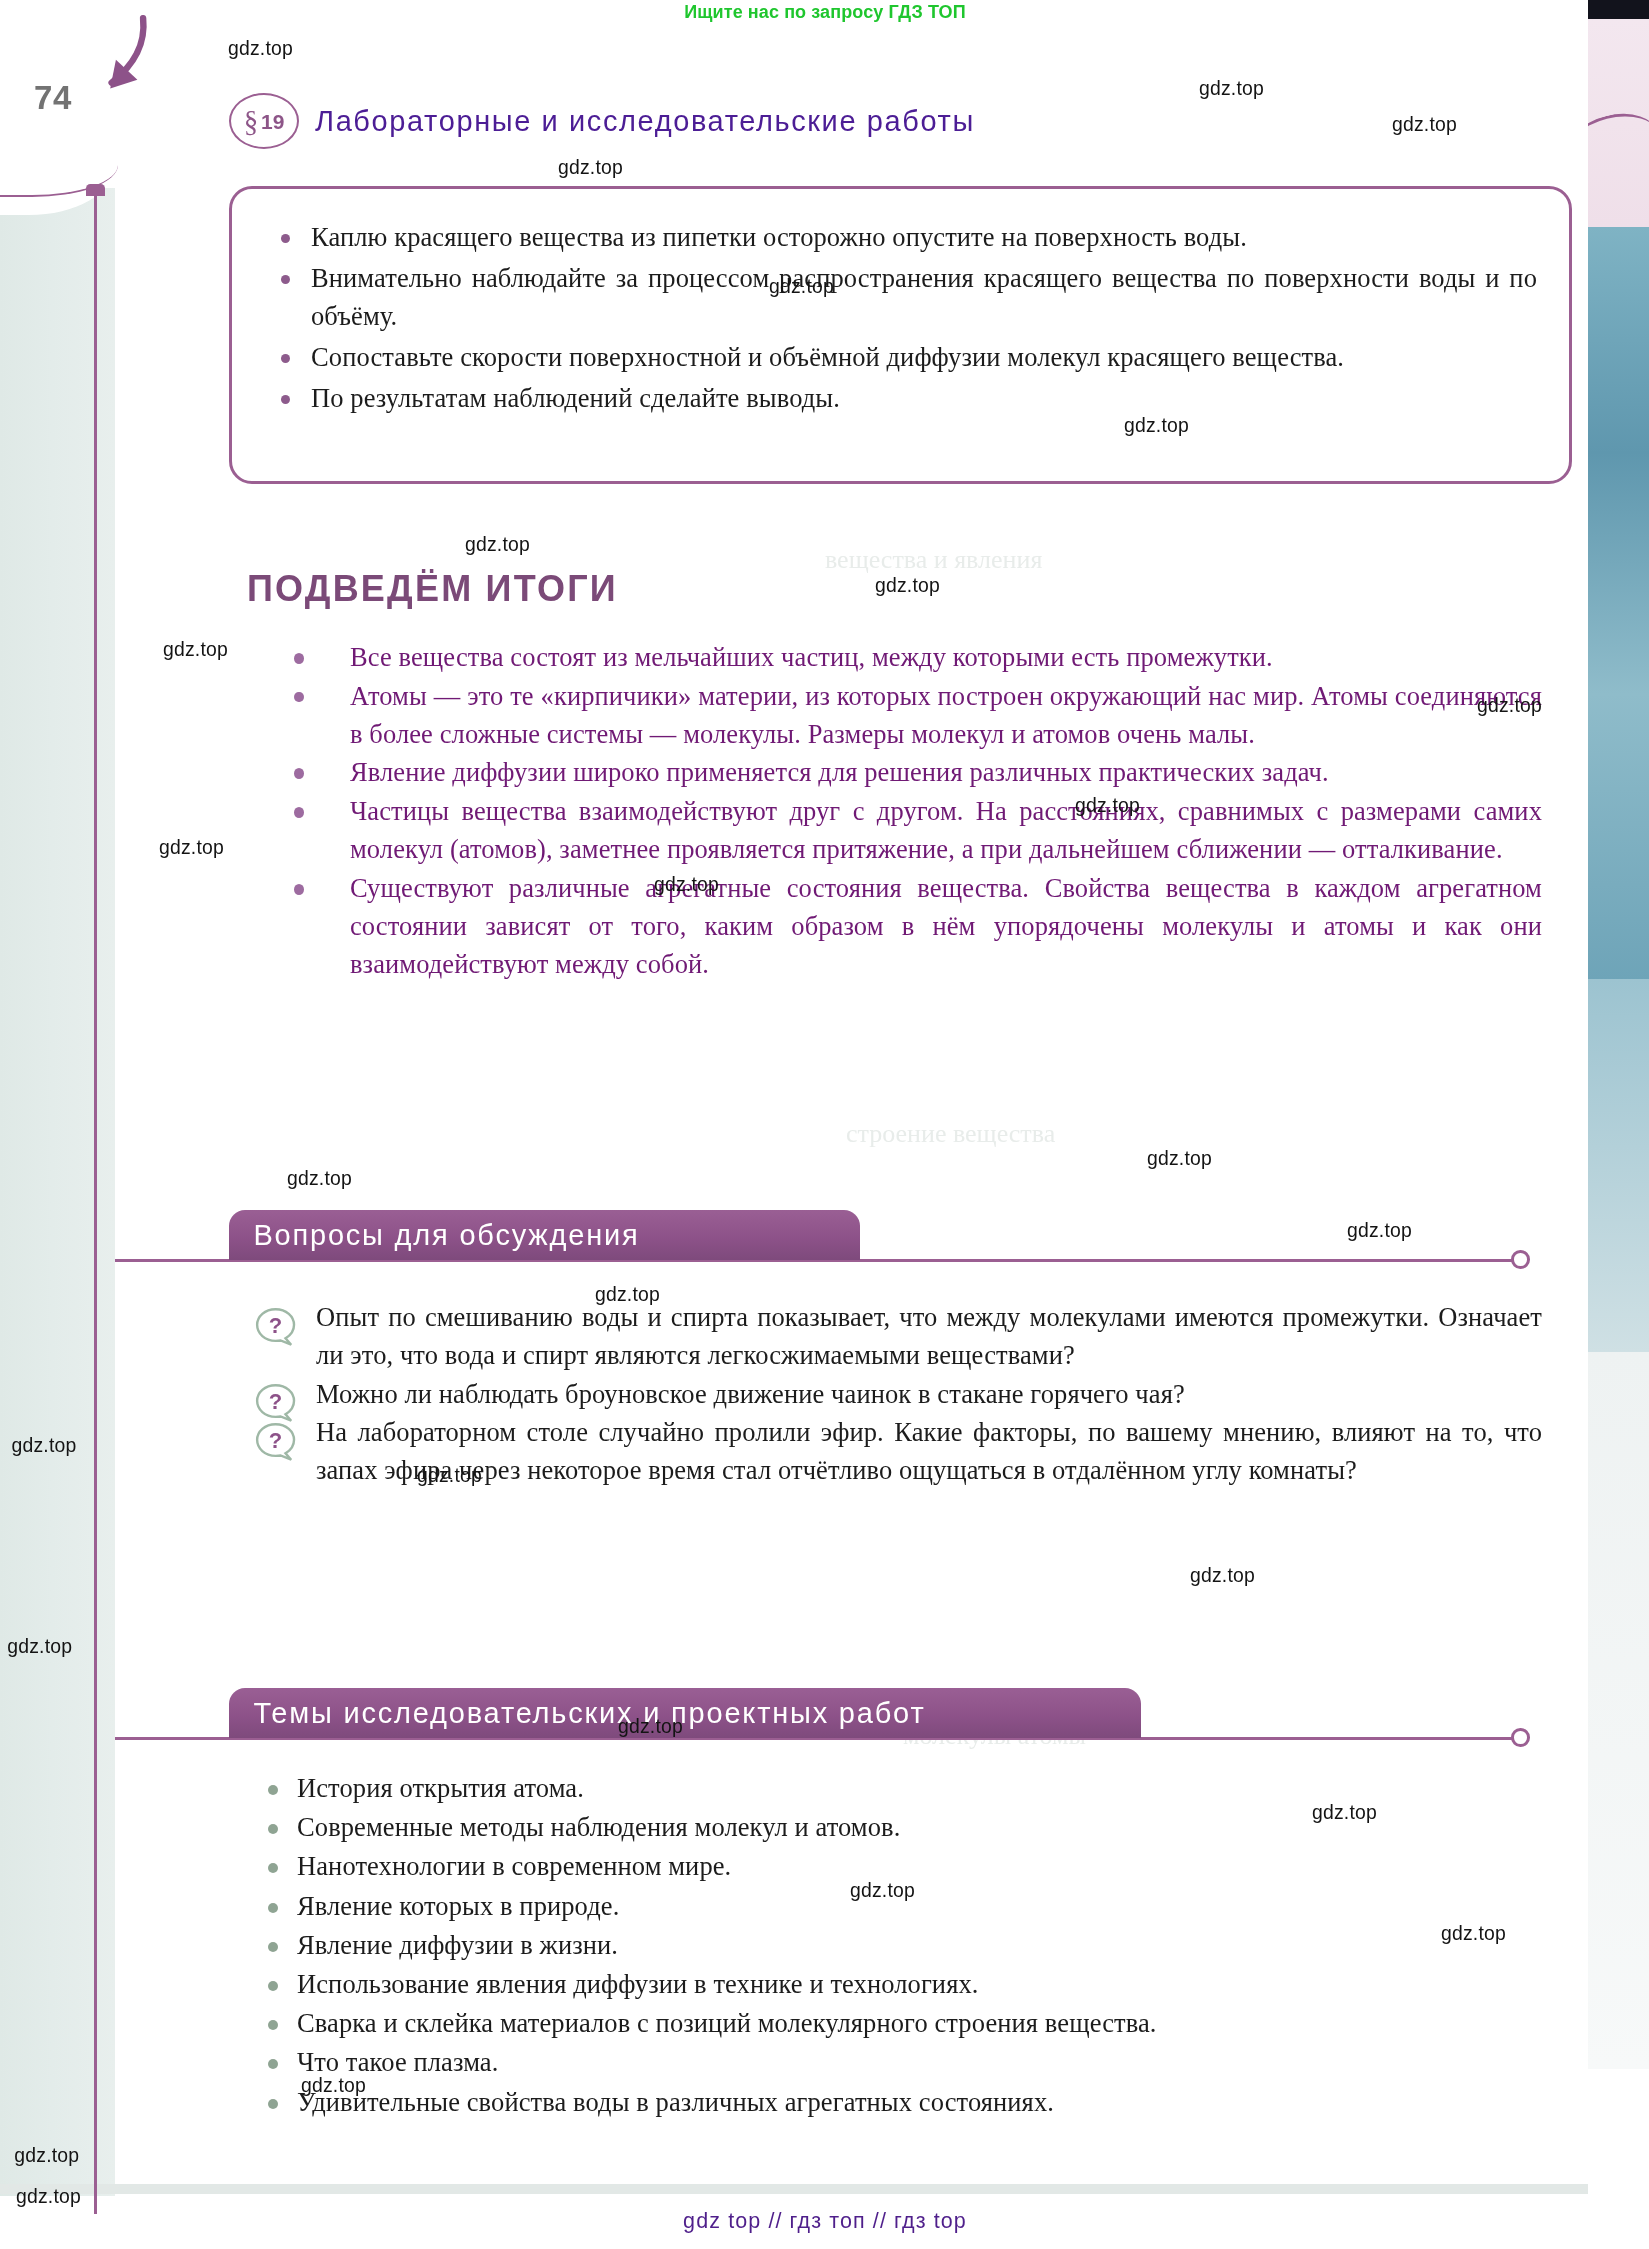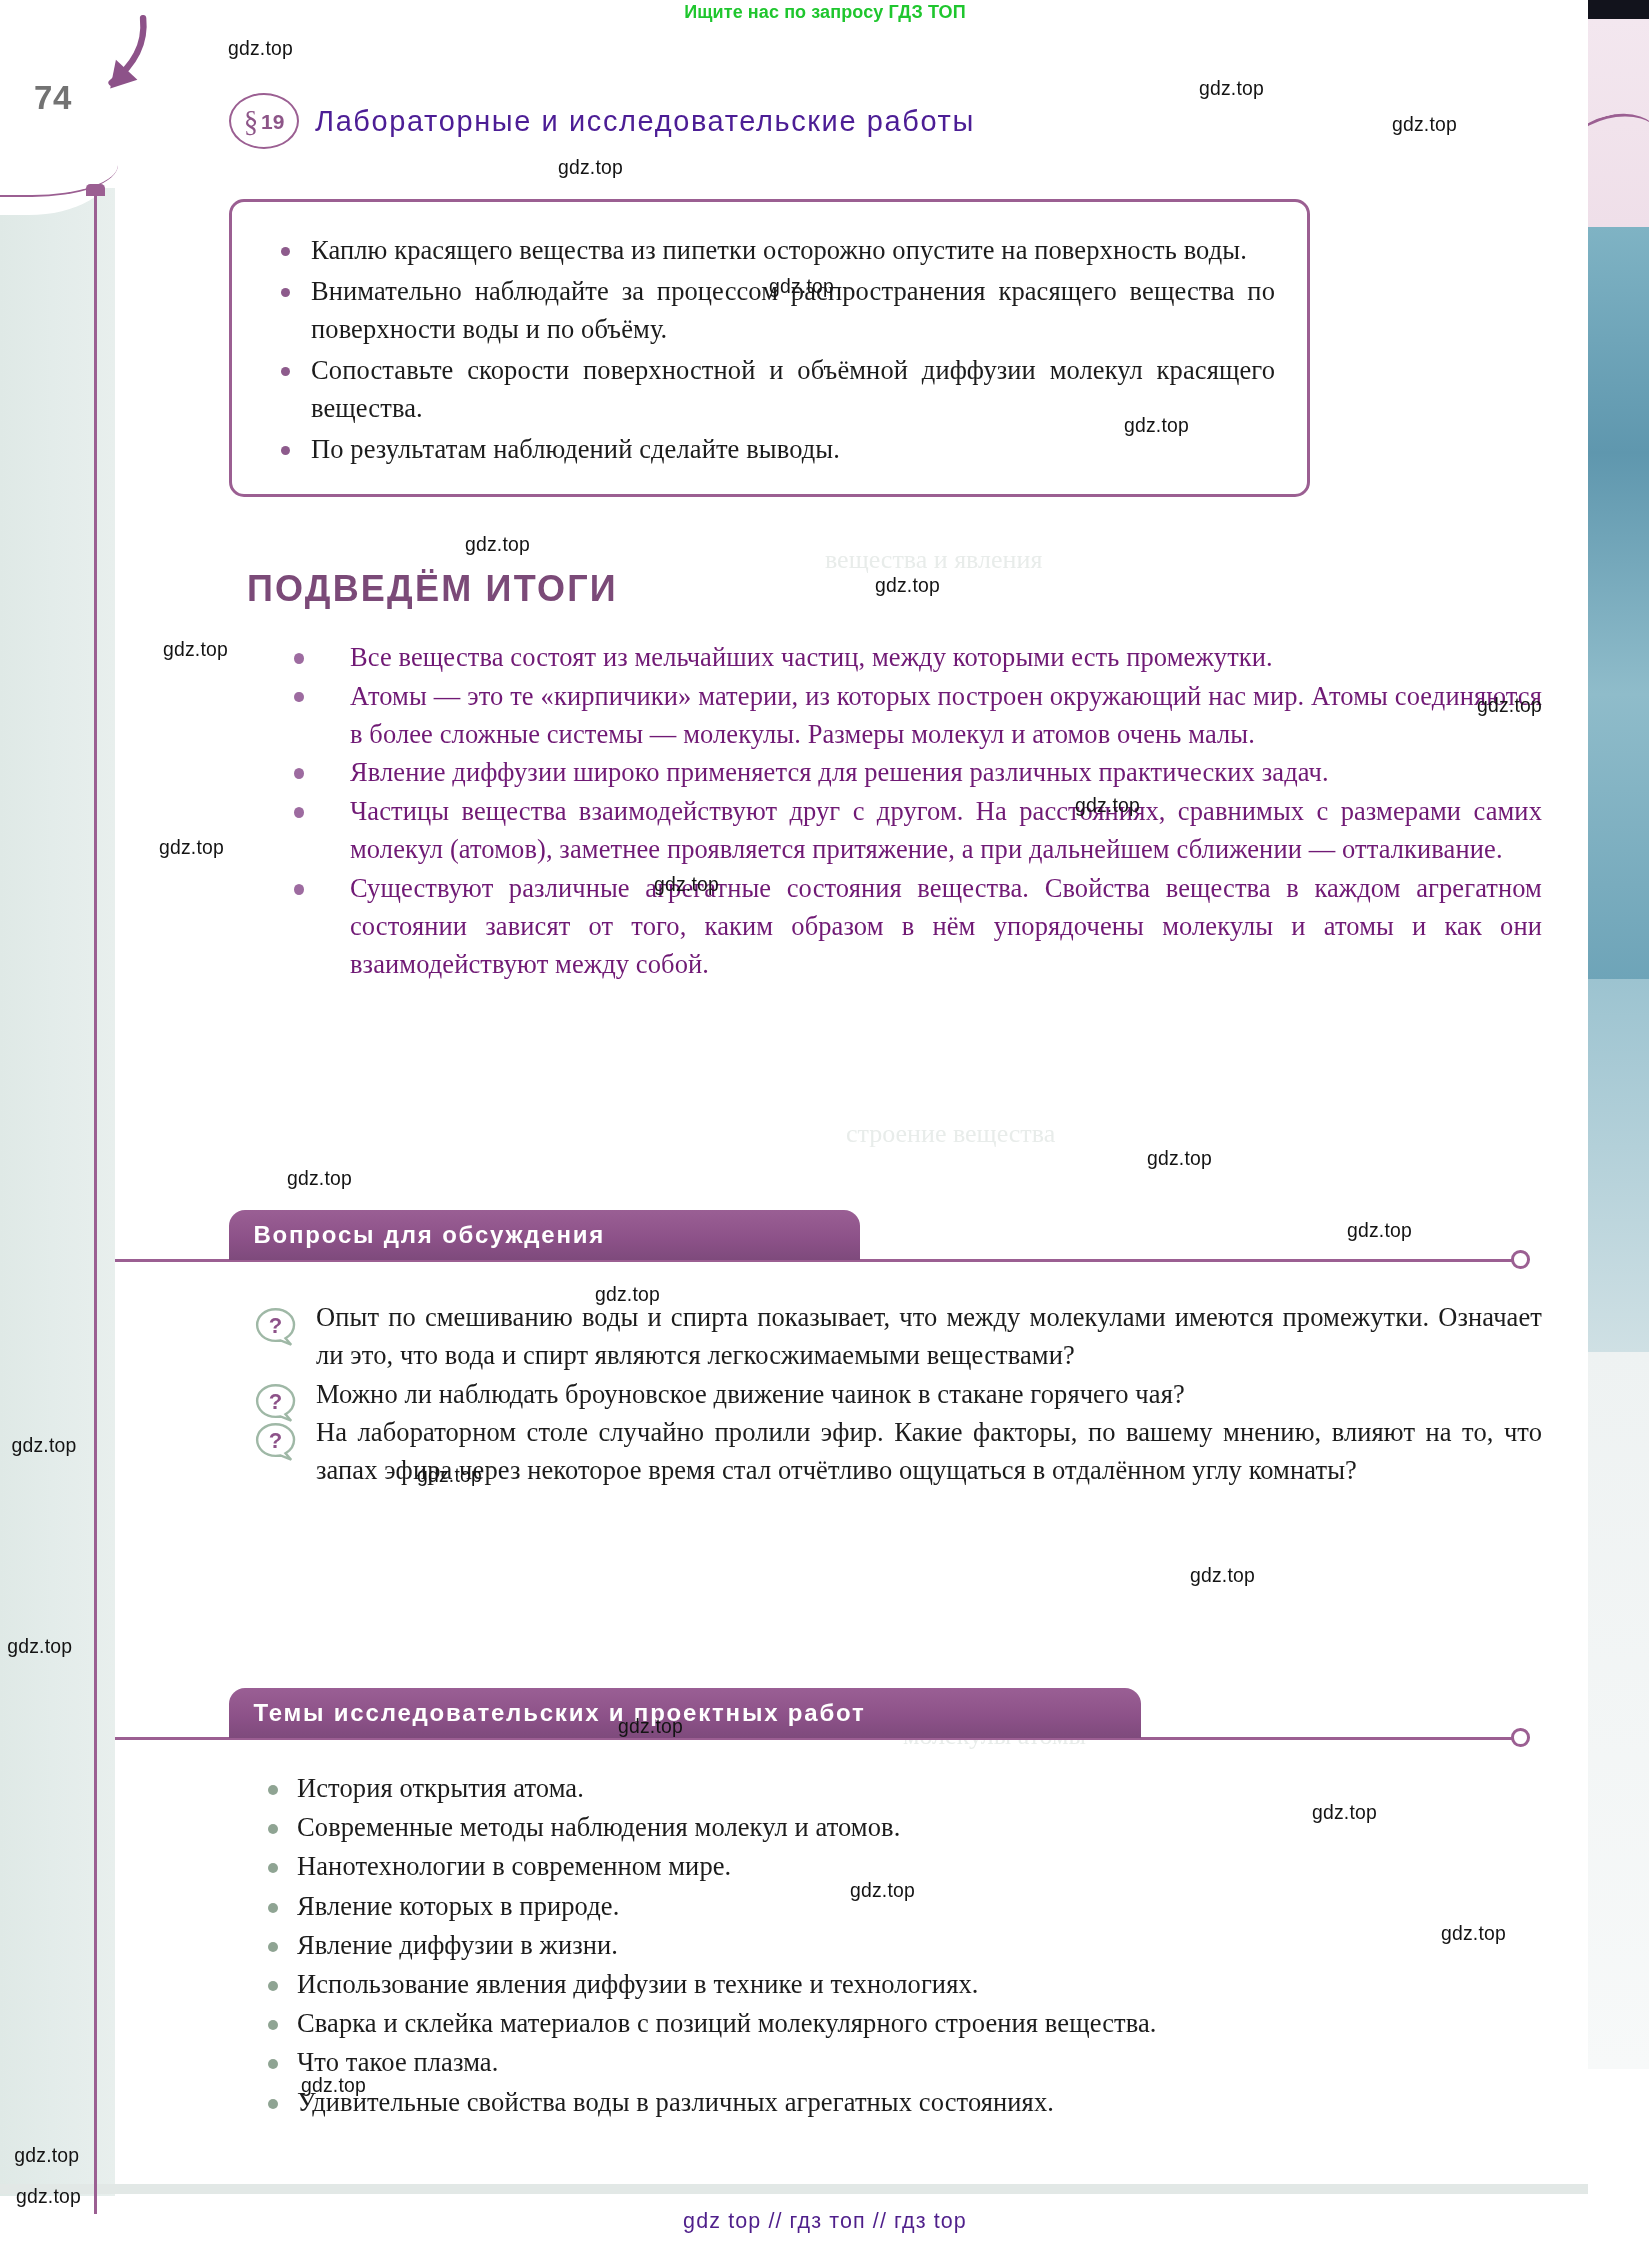--- a/index.html
+++ b/index.html
@@ -81,22 +81,22 @@
   .badge-sign{font-family:"Liberation Serif",serif;font-size:29px;line-height:1;}
   .badge-num{font-family:"Liberation Sans",sans-serif;font-size:21px;font-weight:700;line-height:1;}
   .section-title{
     font-family:"Liberation Sans", sans-serif;
     font-size:29px;color:#4c1d95;letter-spacing:1.6px;
     white-space:nowrap;
   }
 
   
   .task-box{
-    position:absolute;left:229px;top:199px;width:1081px;height:298px;
-    border:3.6px solid #9b5f92;border-radius:15px;
+    position:absolute;left:229px;top:186px;width:1343px;height:298px;
+    border:3.6px solid #9b5f92;border-radius:23px;
     box-sizing:border-box;
     background:transparent;
   }
   .task-list{
     list-style:none;margin:0;padding:29px 32px 0 43px;
   }
   .task-list li{
     position:relative;
     font-size:26.5px;line-height:38px;color:#1c1c1c;
     margin-bottom:2.9px;
@@ -140,21 +140,21 @@
     position:absolute;height:50px;
     background:linear-gradient(180deg,#9a5f94 0%, #8d5289 55%, #7e4a7c 100%);
     border-radius:16px 16px 0 0;
     display:flex;align-items:center;
     box-sizing:border-box;
     padding:0 24.4px;
     z-index:8;
   }
   .banner span{
     font-family:"Liberation Sans", sans-serif;
-    font-size:24px;font-weight:700;color:#ffffff;
+    font-size:29px;font-weight:400;color:#ffffff;
     letter-spacing:1.8px;white-space:nowrap;
   }
   .banner-rule{
     position:absolute;height:2.9px;background:#9b5f92;z-index:7;
   }
   .banner-dot{
     position:absolute;width:18.6px;height:18.6px;border-radius:50%;
     border:3.6px solid #9b5f92;background:#ffffff;box-sizing:border-box;z-index:9;
   }
 

